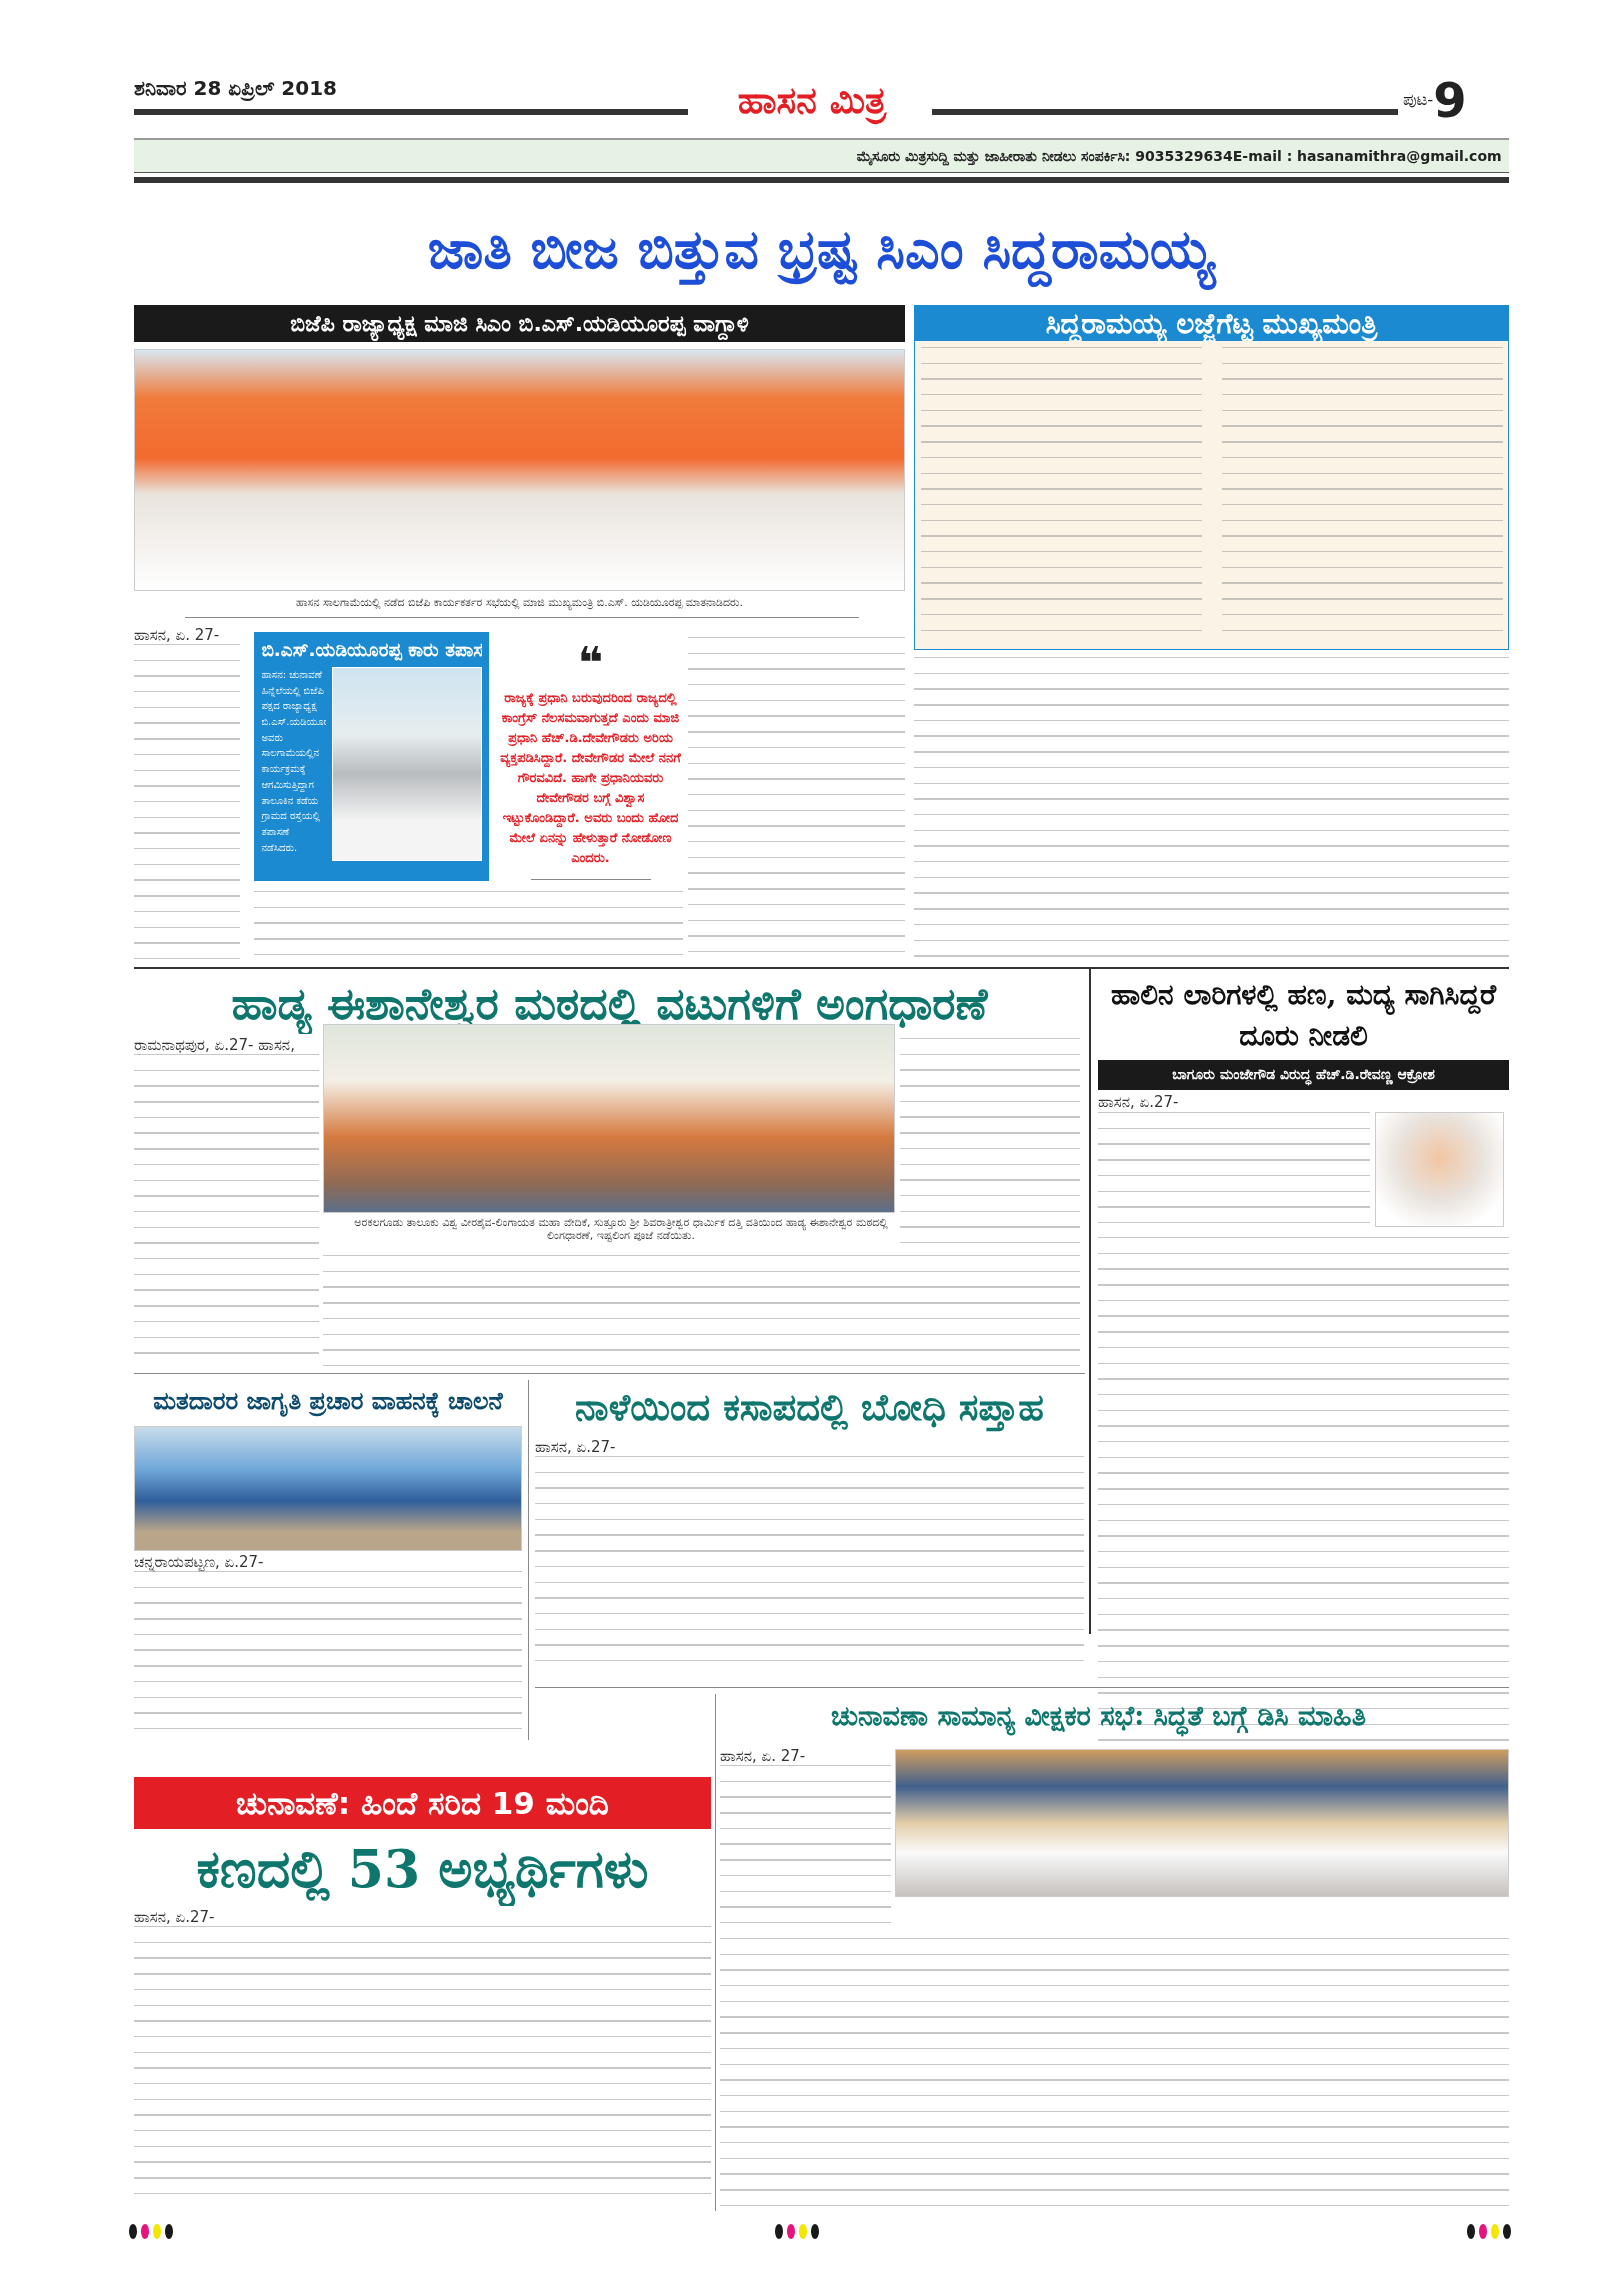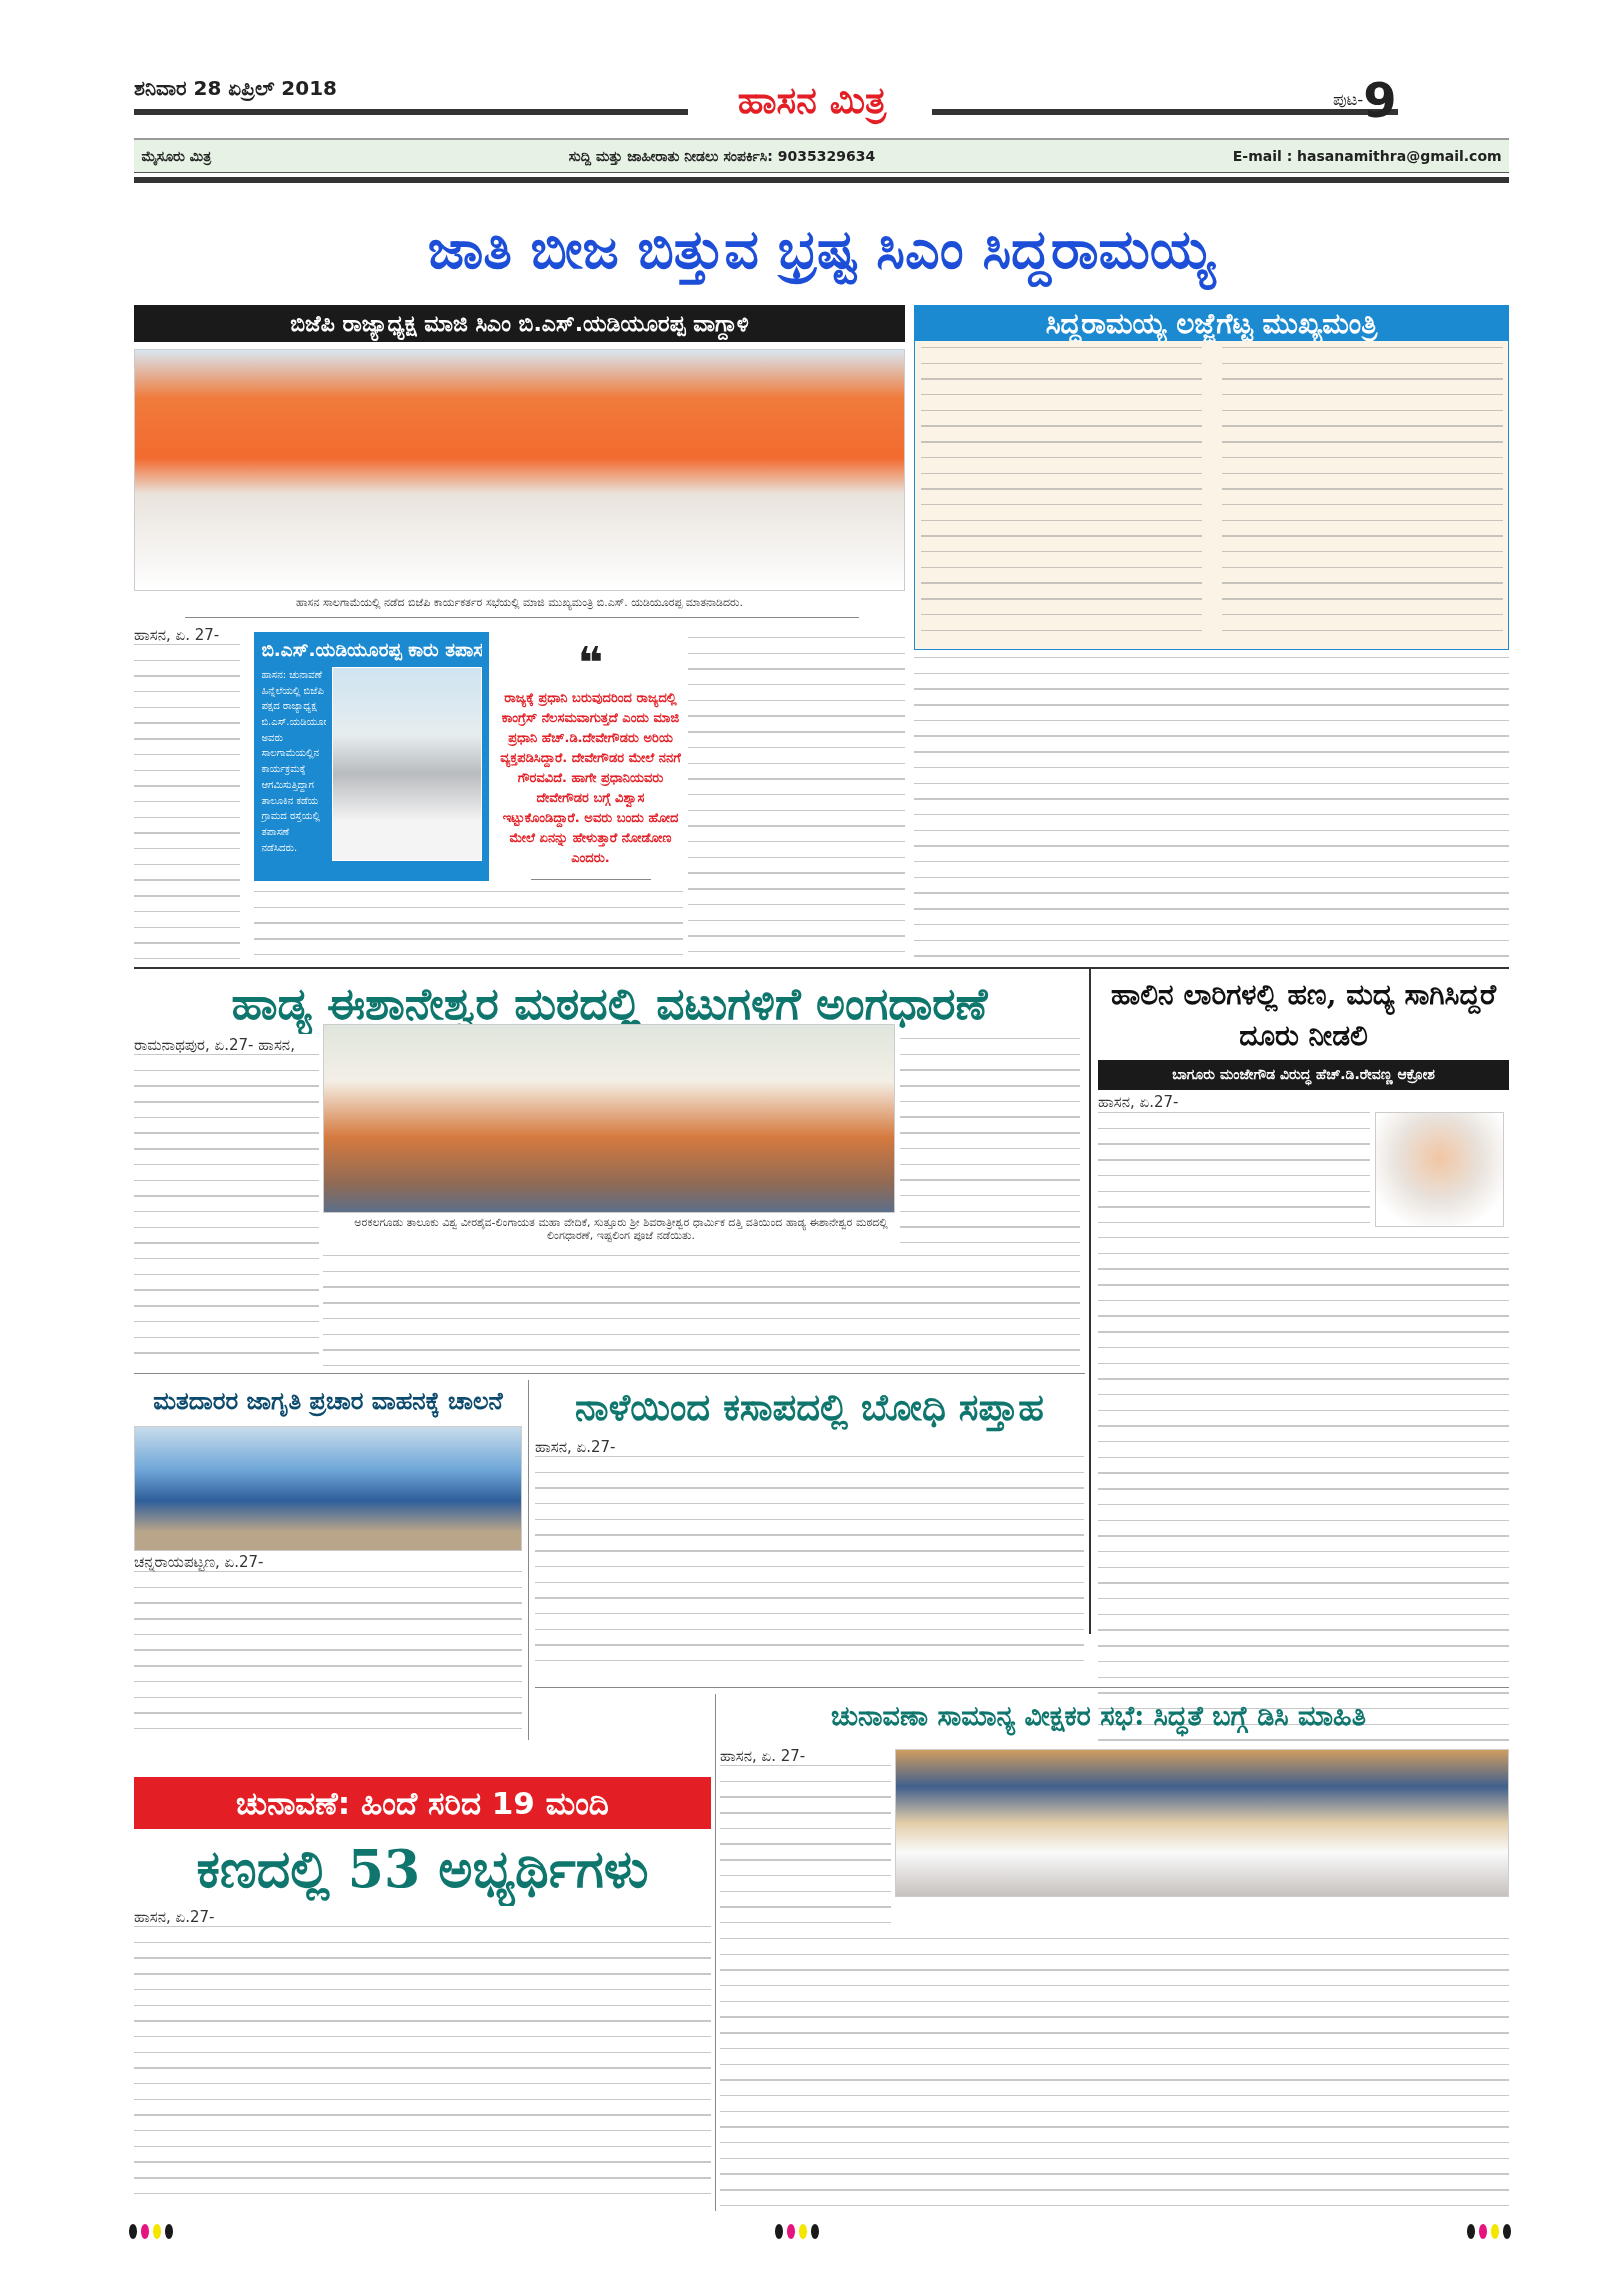--- a/index.html
+++ b/index.html
@@ -1,23 +1,23 @@
 <!DOCTYPE html>
 <html style="font-size:14.8px"><head>
 <meta charset="utf-8">
 <style>
   * { box-sizing: border-box; margin: 0; padding: 0; }
   body { width: 1619px; height: 2289px; background: #fff; font-family: "DejaVu Sans", sans-serif; color: #222; position: relative; overflow: hidden; }
   .abs { position: absolute; }
   .mast-date { left: 134px; top: 76px; font-size: 20px; font-weight: bold; }
   .mast-rule { left: 134px; top: 109px; height: 5.5px; background: #333; }
   .mast-title { left: 692px; top: 78px; width: 240px; text-align: center; font-size: 37px; font-weight: bold; color: #e31e24; font-family: "DejaVu Serif", serif; }
-  .mast-page { left: 1333px; top: 78px; font-size: 16.6px; }
+  .mast-page { left: 1403px; top: 78px; font-size: 16.6px; }
   .mast-page b { font-size: 48px; line-height: 44px; vertical-align: middle; }
-  .strip { left: 134px; top: 138px; width: 1375px; height: 35px; background: #e6f2e4; border-top: 2.8px solid #999; border-bottom: 1.8px solid #555; display: flex; justify-content: space-between; align-items: center; padding: 0 7.4px; font-size: 14px; font-weight: bold; }
+  .strip { left: 134px; top: 138px; width: 1375px; height: 35px; background: #e6f2e4; border-top: 2.8px solid #999; border-bottom: 1.8px solid #555; display: flex; justify-content: flex-end; align-items: center; padding: 0 7.4px; font-size: 14px; font-weight: bold; }
   .strip-bar { left: 134px; top: 177px; width: 1375px; height: 5.5px; background: #333; }
   .main-headline { left: 134px; top: 194px; width: 1375px; height: 111px; font-size: 54px; font-weight: bold; color: #1d4ed8; text-align: center; line-height: 111px; white-space: nowrap; overflow: hidden; font-family: "DejaVu Serif", serif; }
   .bar-black { background: #1a1a1a; color: #fff; font-weight: bold; font-size: 22px; text-align: center; line-height: 37px; height: 37px; }
   .bar-blue { background: #1b8ad1; color: #fff; font-weight: bold; font-size: 28px; text-align: center; line-height: 37px; height: 37px; }
   .photo { border: 1.8px solid #ccc; overflow: hidden; }
   .photo-rally { background: linear-gradient(180deg,#d9e6f1 0%,#f07b3c 20%,#f26a2e 45%,#e9e3dc 60%,#ffffff 100%); }
   .photo-car { background: linear-gradient(180deg,#cfe4f1 0%,#e6edef 35%,#b9bcbf 55%,#f4f4f4 80%); }
   .photo-group { background: linear-gradient(180deg,#dfe6dd 0%,#f4efe6 30%,#d57a3f 60%,#8f6a55 85%,#5c6f8a 100%); }
   .photo-van { background: linear-gradient(180deg,#c8dcea 0%,#6ea6d8 35%,#2f5e9a 60%,#b8a58a 85%); }
   .photo-meeting { background: linear-gradient(180deg,#d09d5f 0%,#41608d 25%,#e3cda9 50%,#fafafa 70%,#c7c2bf 100%); }

